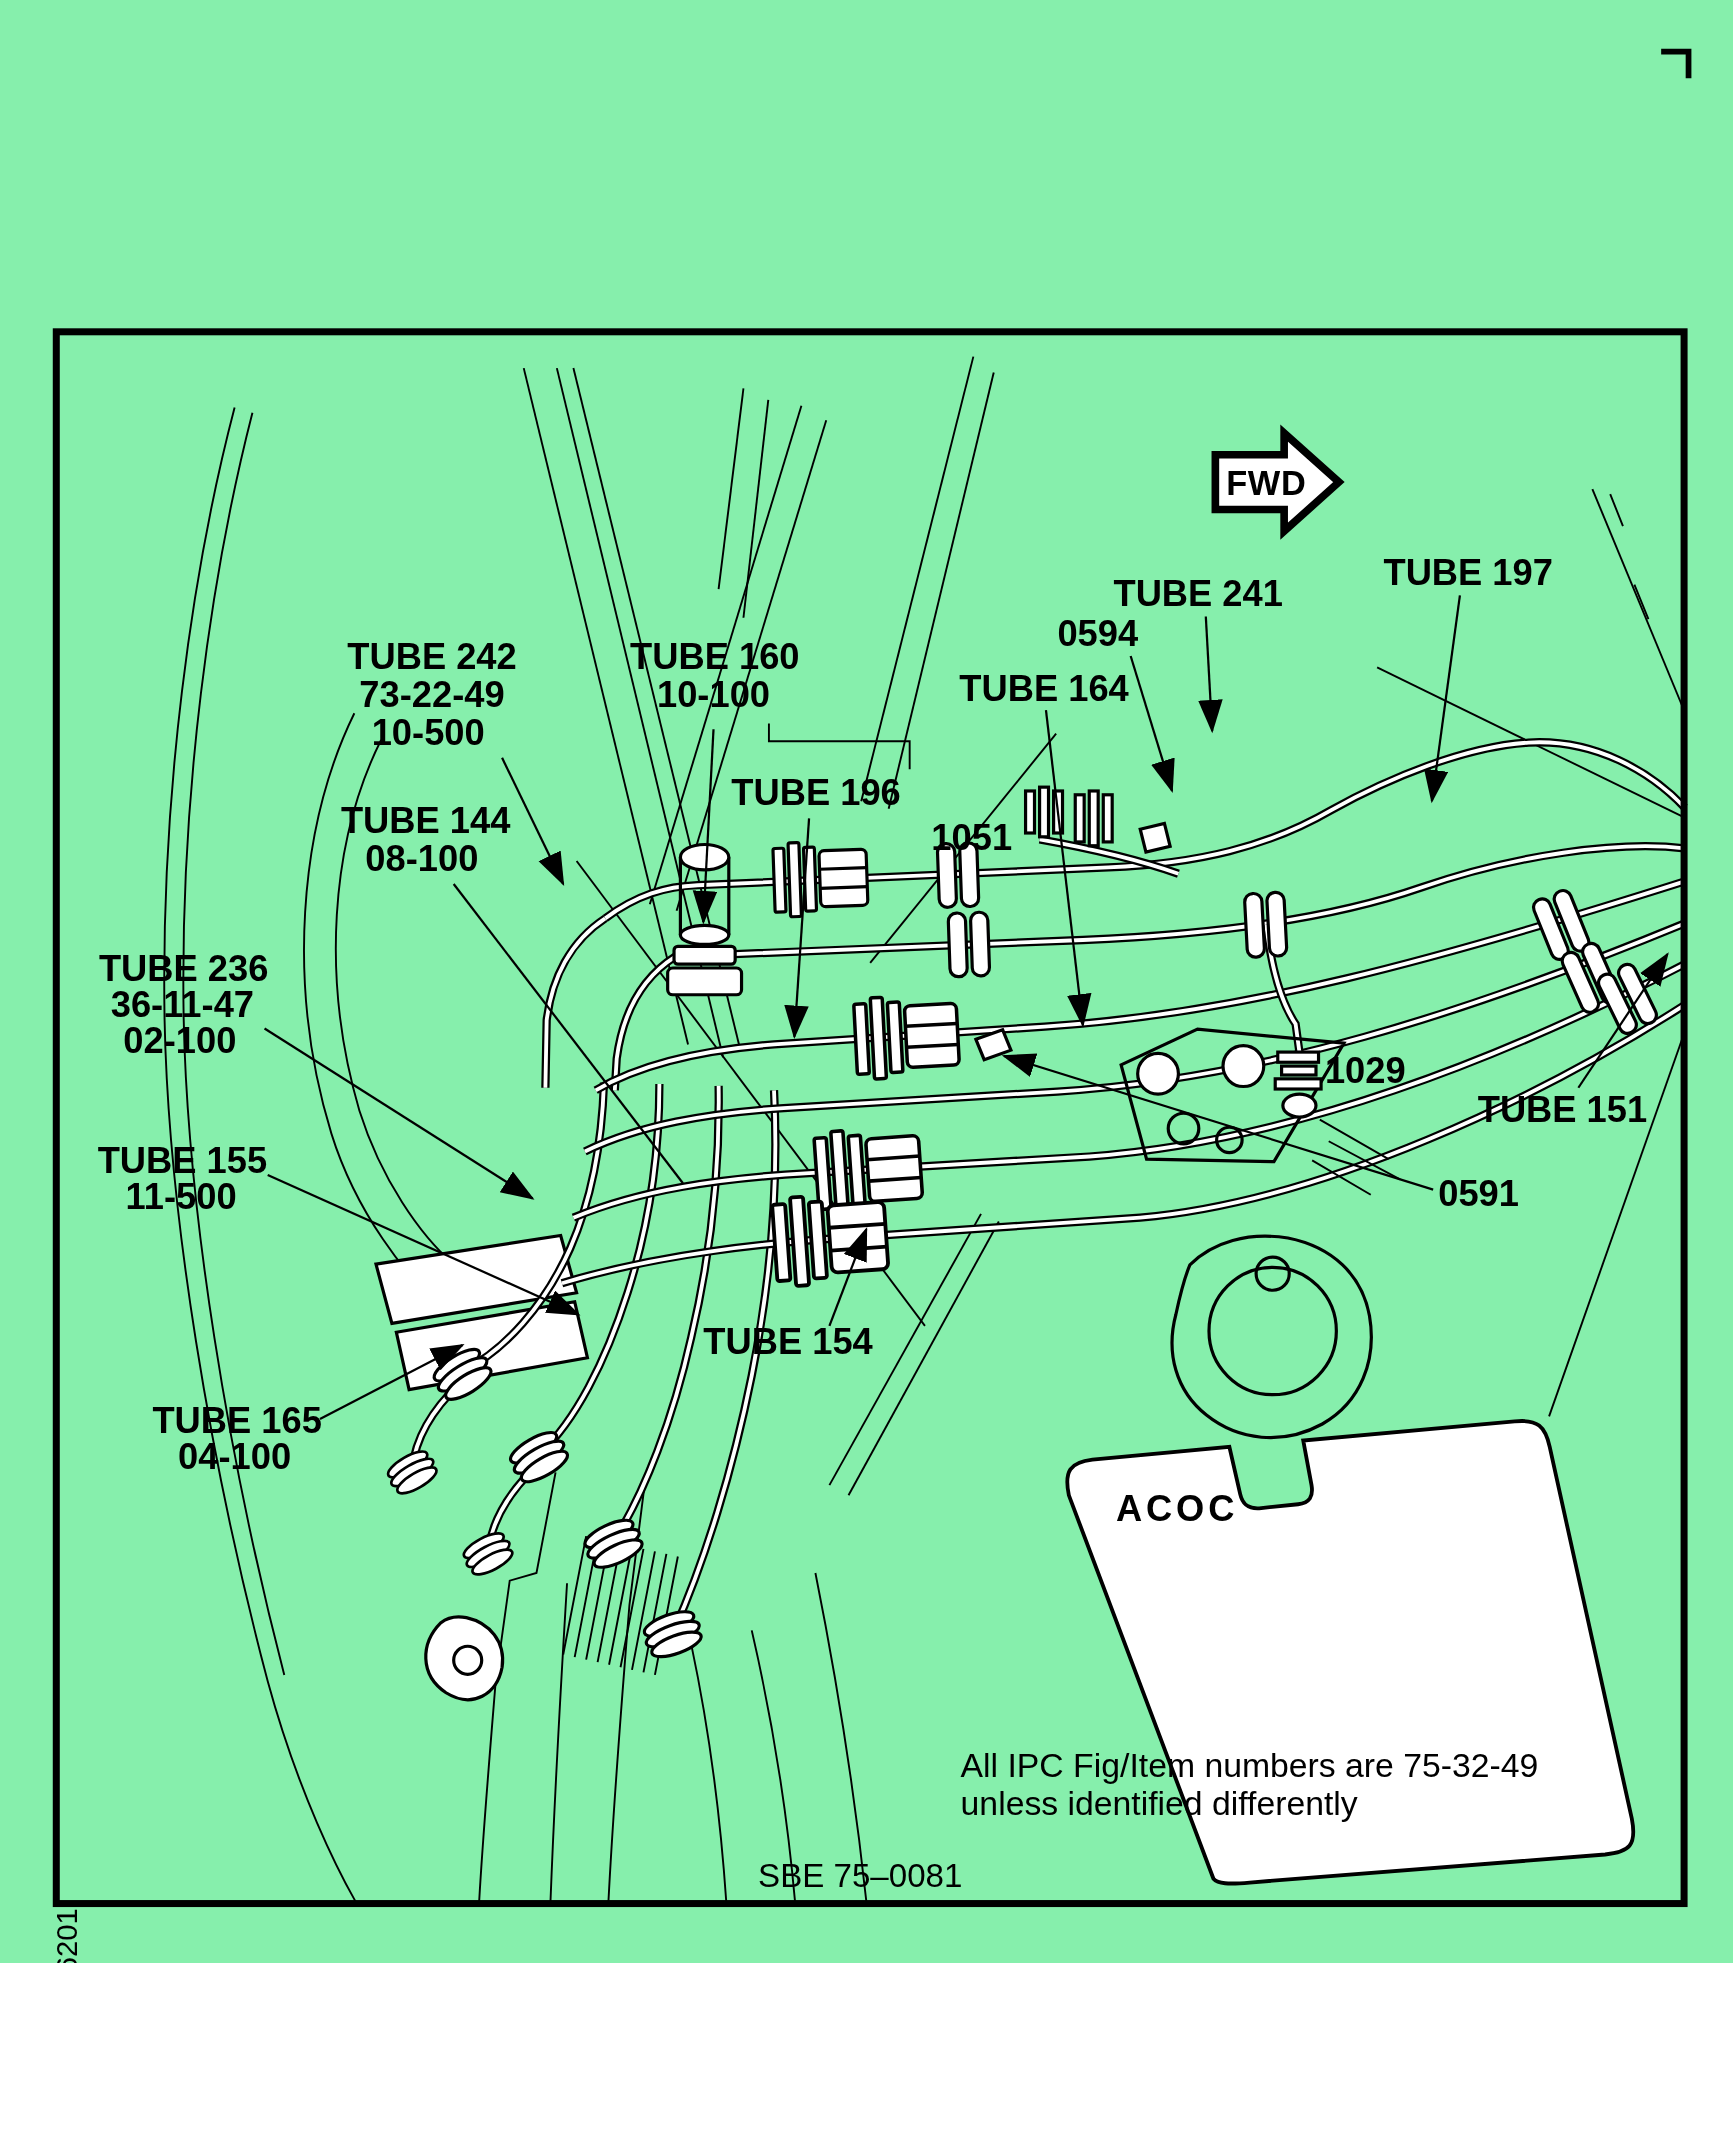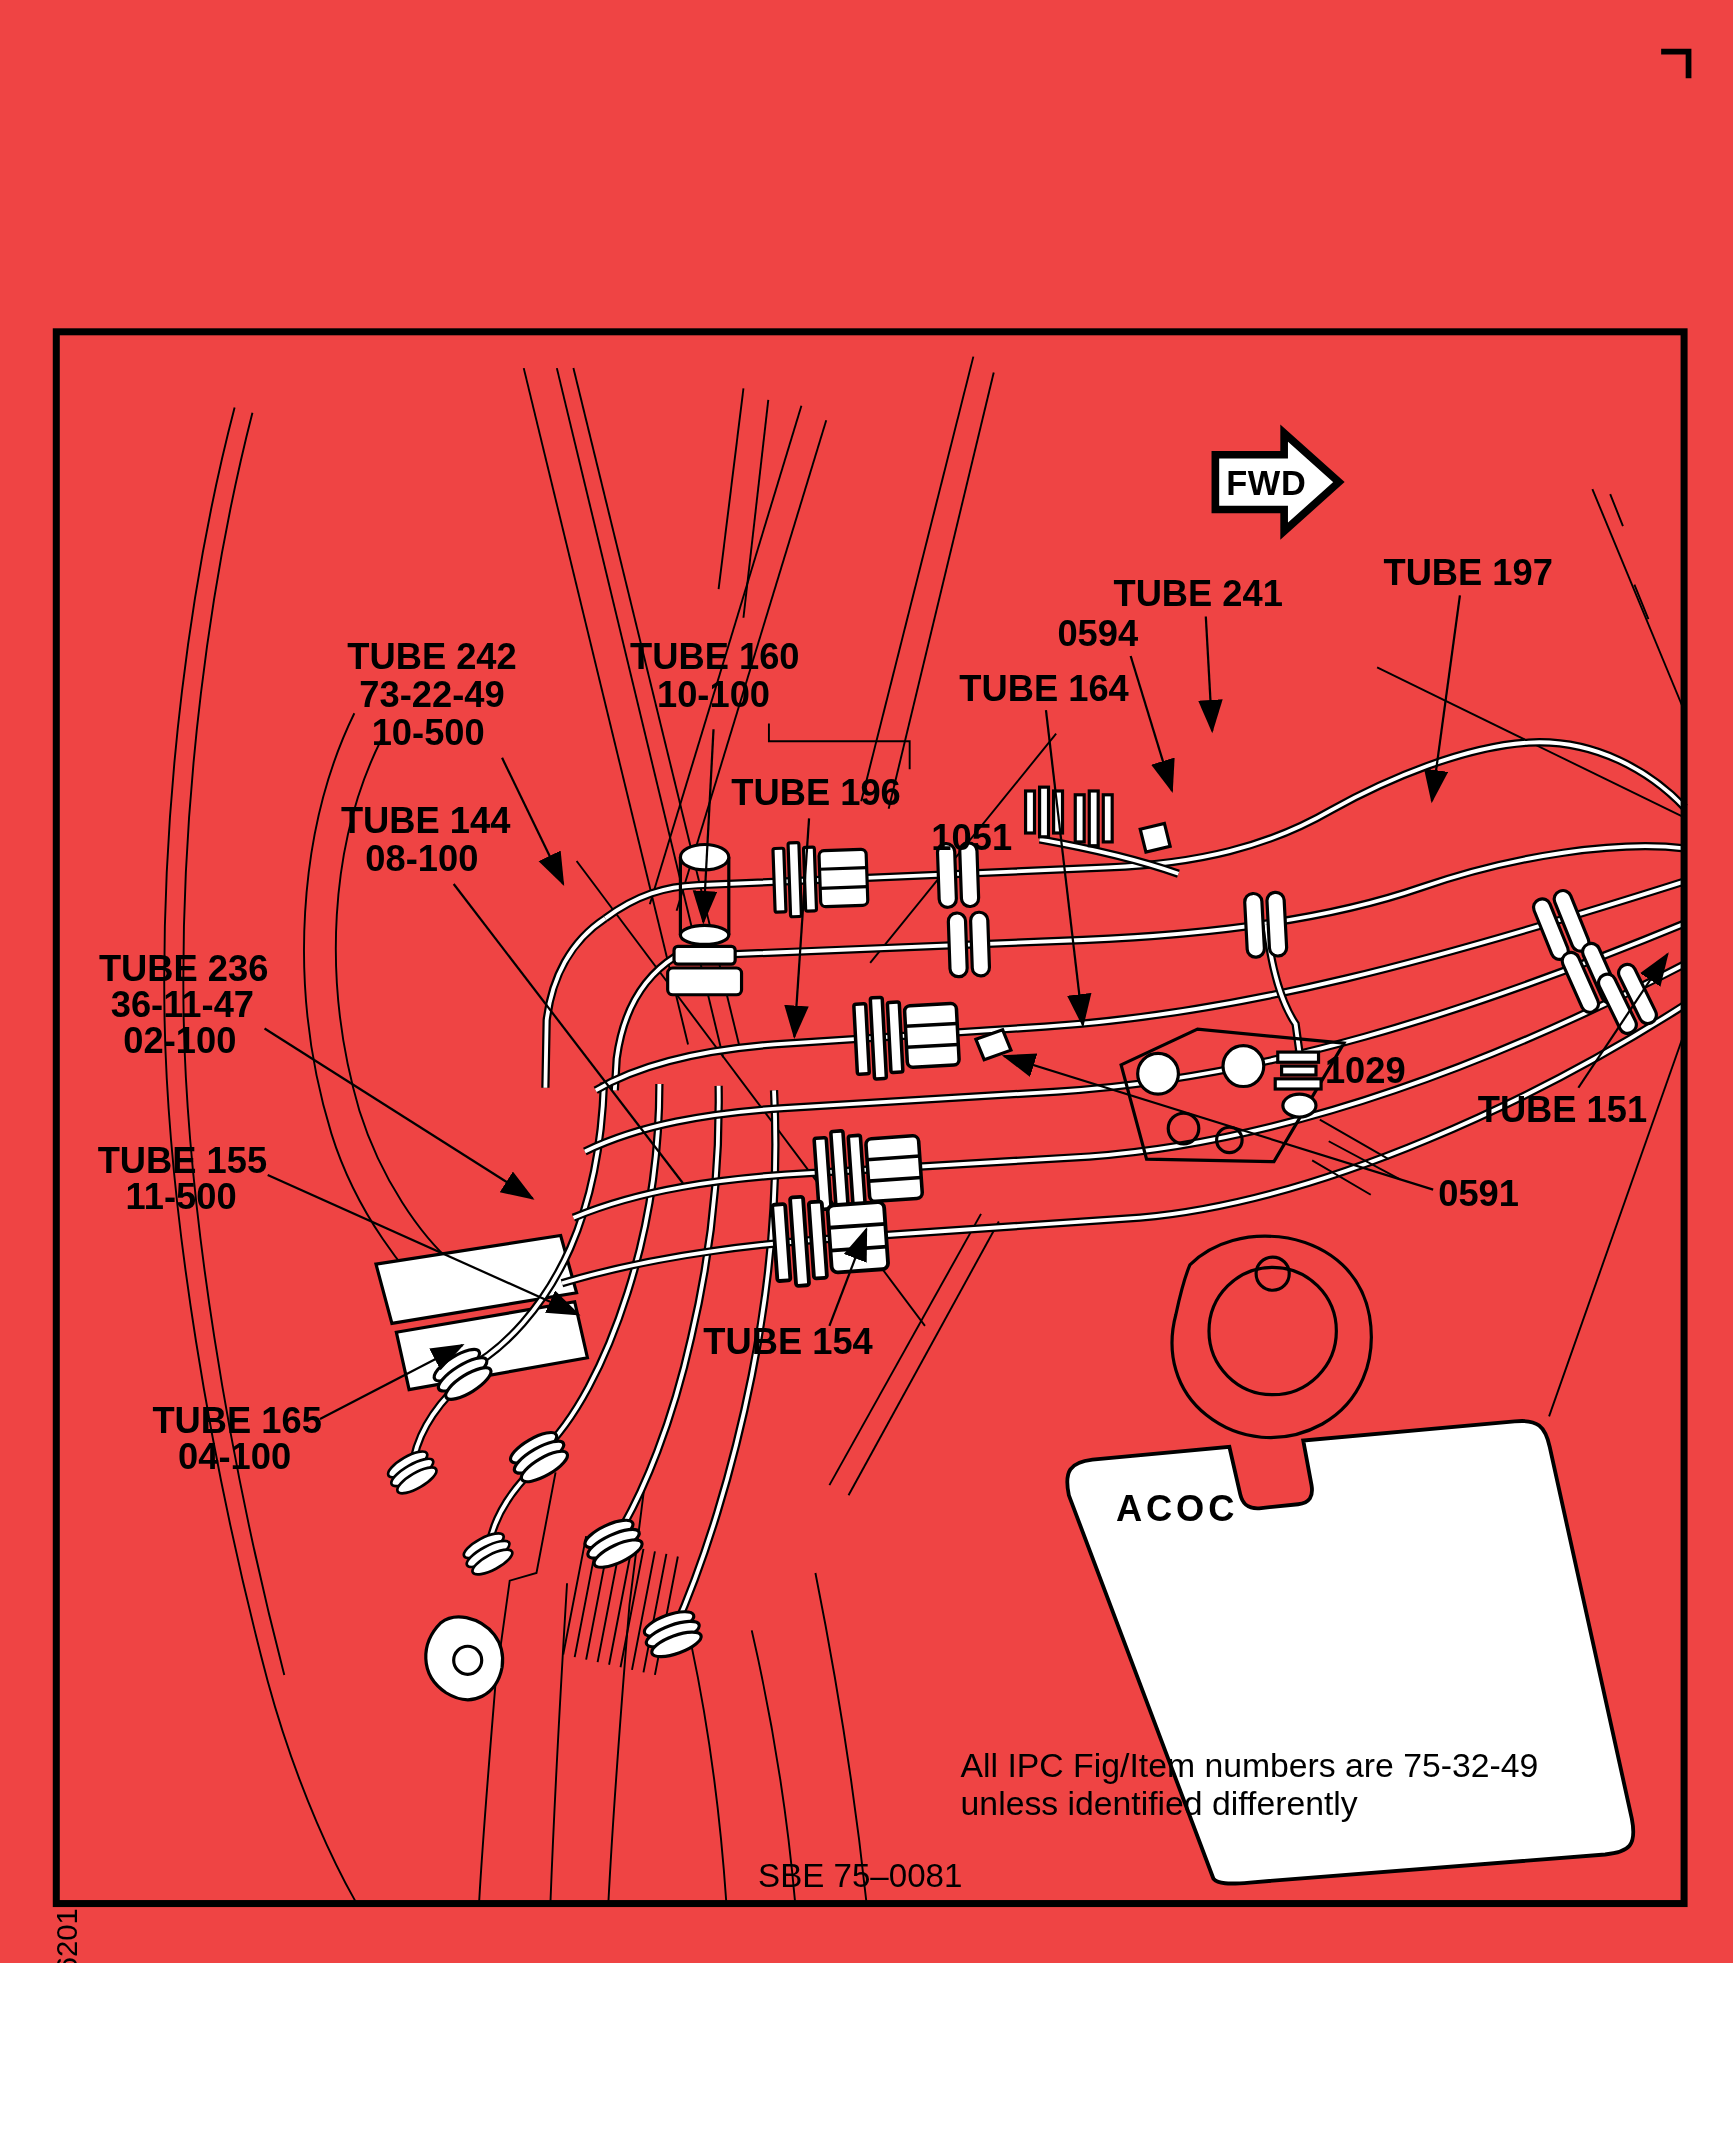--- a/index.html
+++ b/index.html
@@ -1,16 +1,16 @@
 <!DOCTYPE html>
 <html style="font-size:10.2px"><head>
 <meta charset="utf-8">
 <style>
   html,body{margin:0;padding:0;background:#fff;}
-  .page{position:relative;width:1734px;height:1963px;background:#ef4444;overflow:hidden;}
+  .page{position:relative;width:1734px;height:1963px;background:#86efac;overflow:hidden;}
   svg{position:absolute;left:0;top:0;}
   .thin{stroke:#000;stroke-width:3;fill:none;}
   .med{stroke:#000;stroke-width:5;fill:none;}
   .medW{stroke:#000;stroke-width:5;fill:#fff;}
   .leader{stroke:#000;stroke-width:3.5;fill:none;}
   .tubeO{stroke:#000;stroke-width:13;fill:none;}
   .tubeI{stroke:#fff;stroke-width:6;fill:none;}
   .frame{stroke:#000;stroke-width:11;fill:none;}
   .mark{stroke:#000;stroke-width:9;fill:none;}
   .callout{font-family:"Liberation Sans",sans-serif;font-size:57px;font-weight:700;fill:#000;letter-spacing:0px;}

